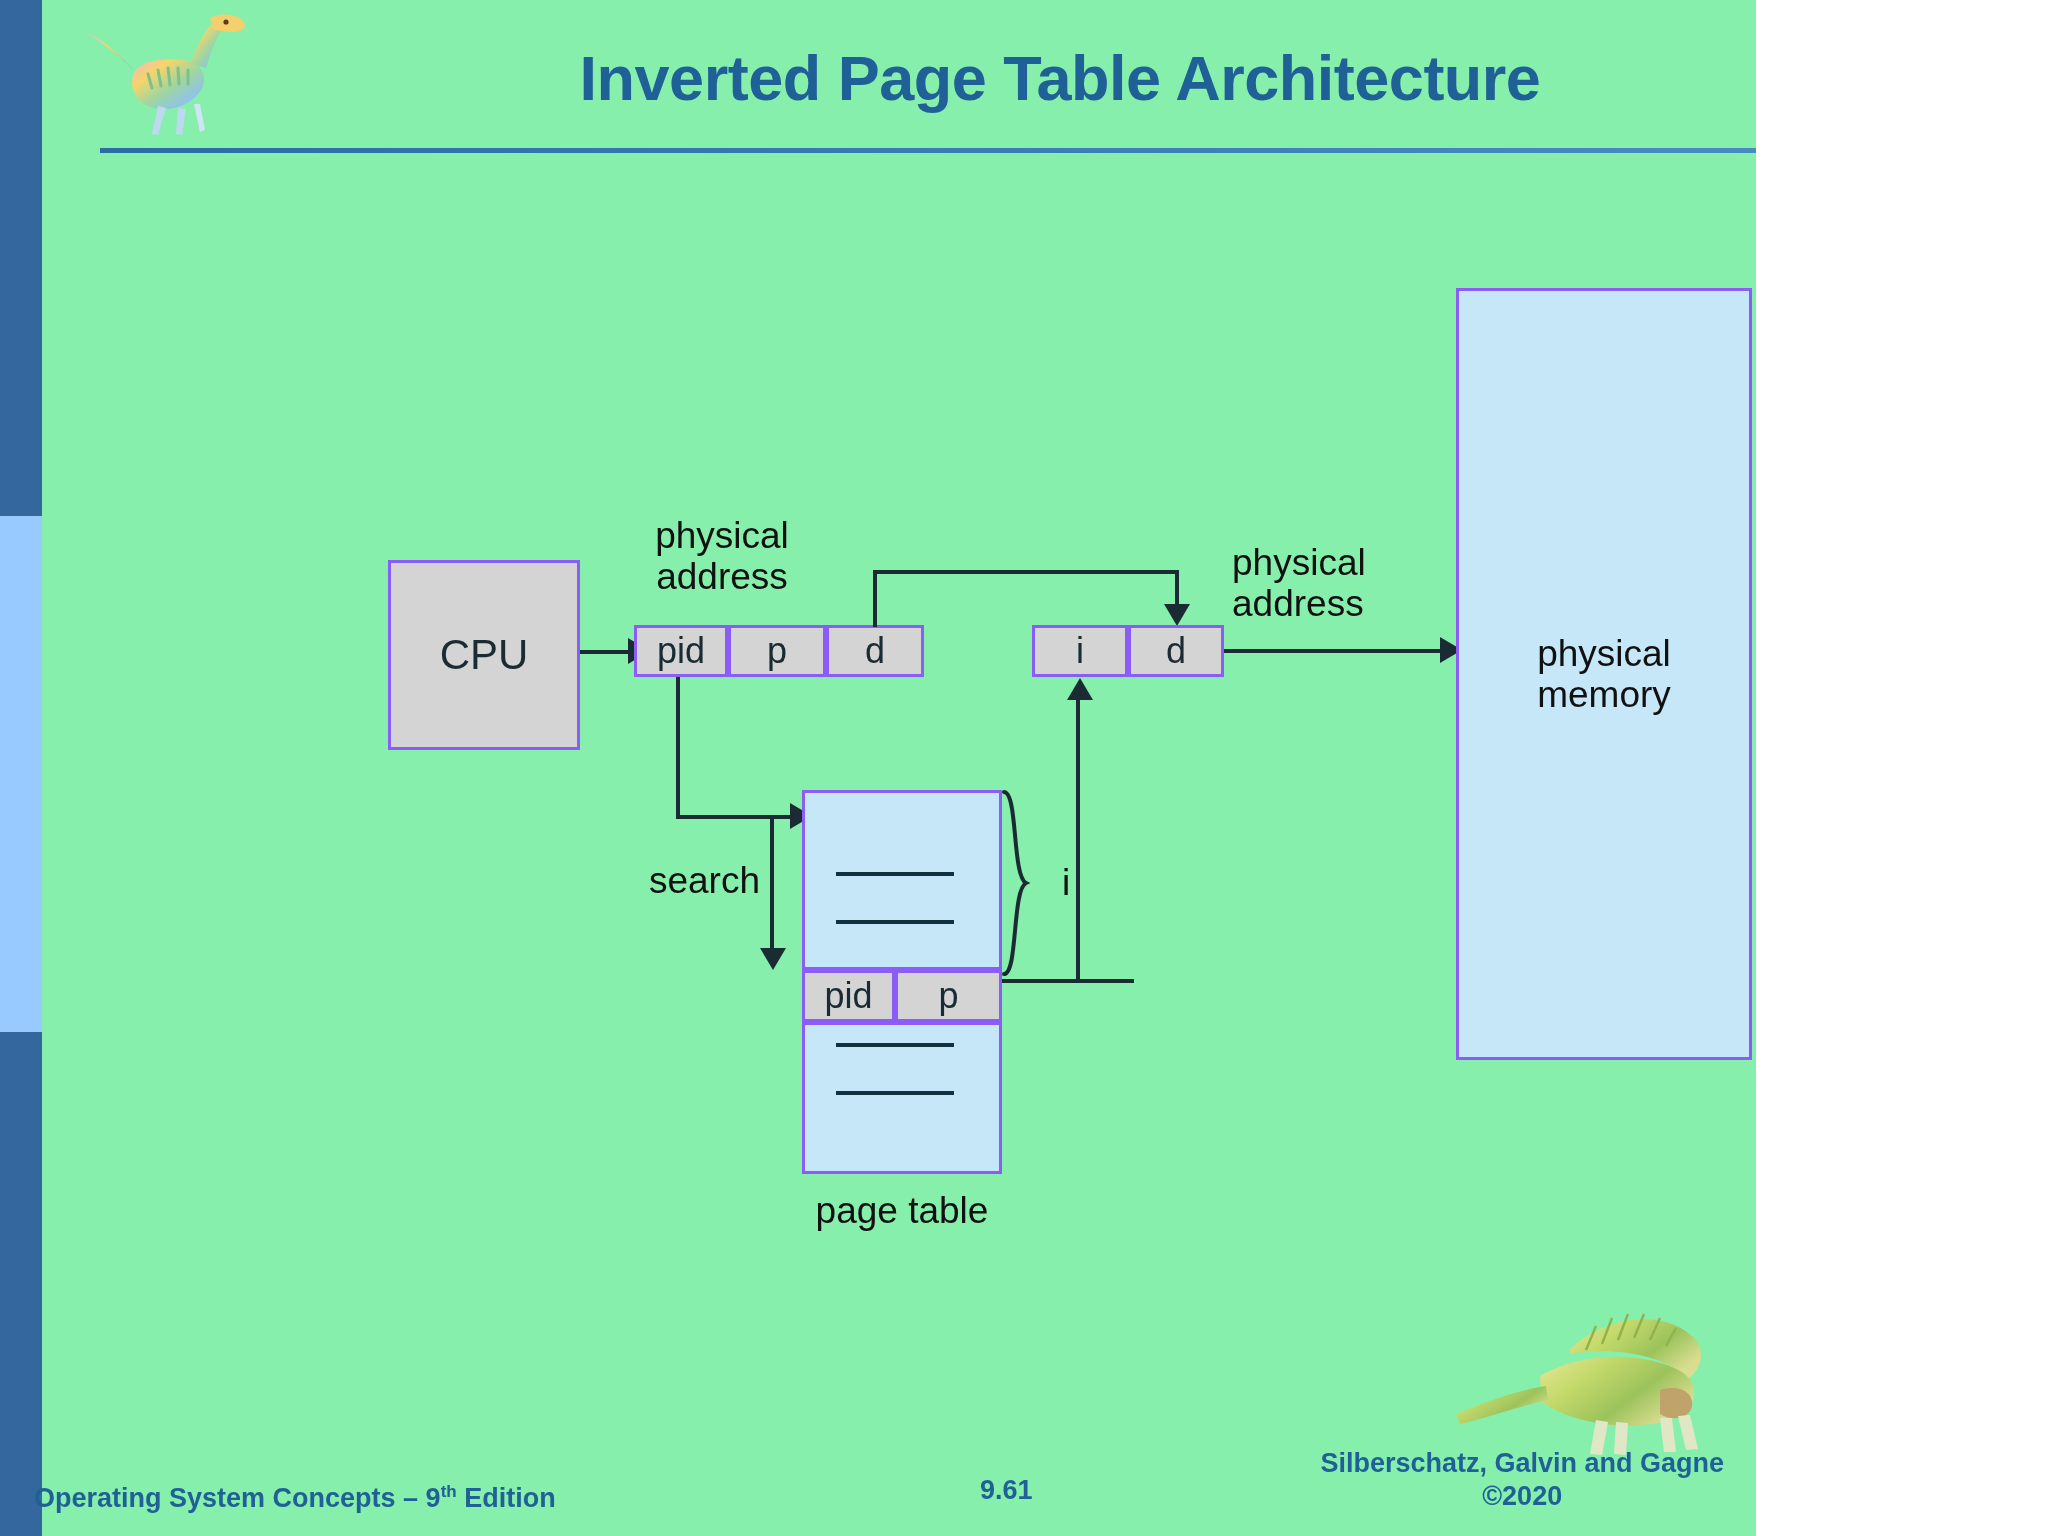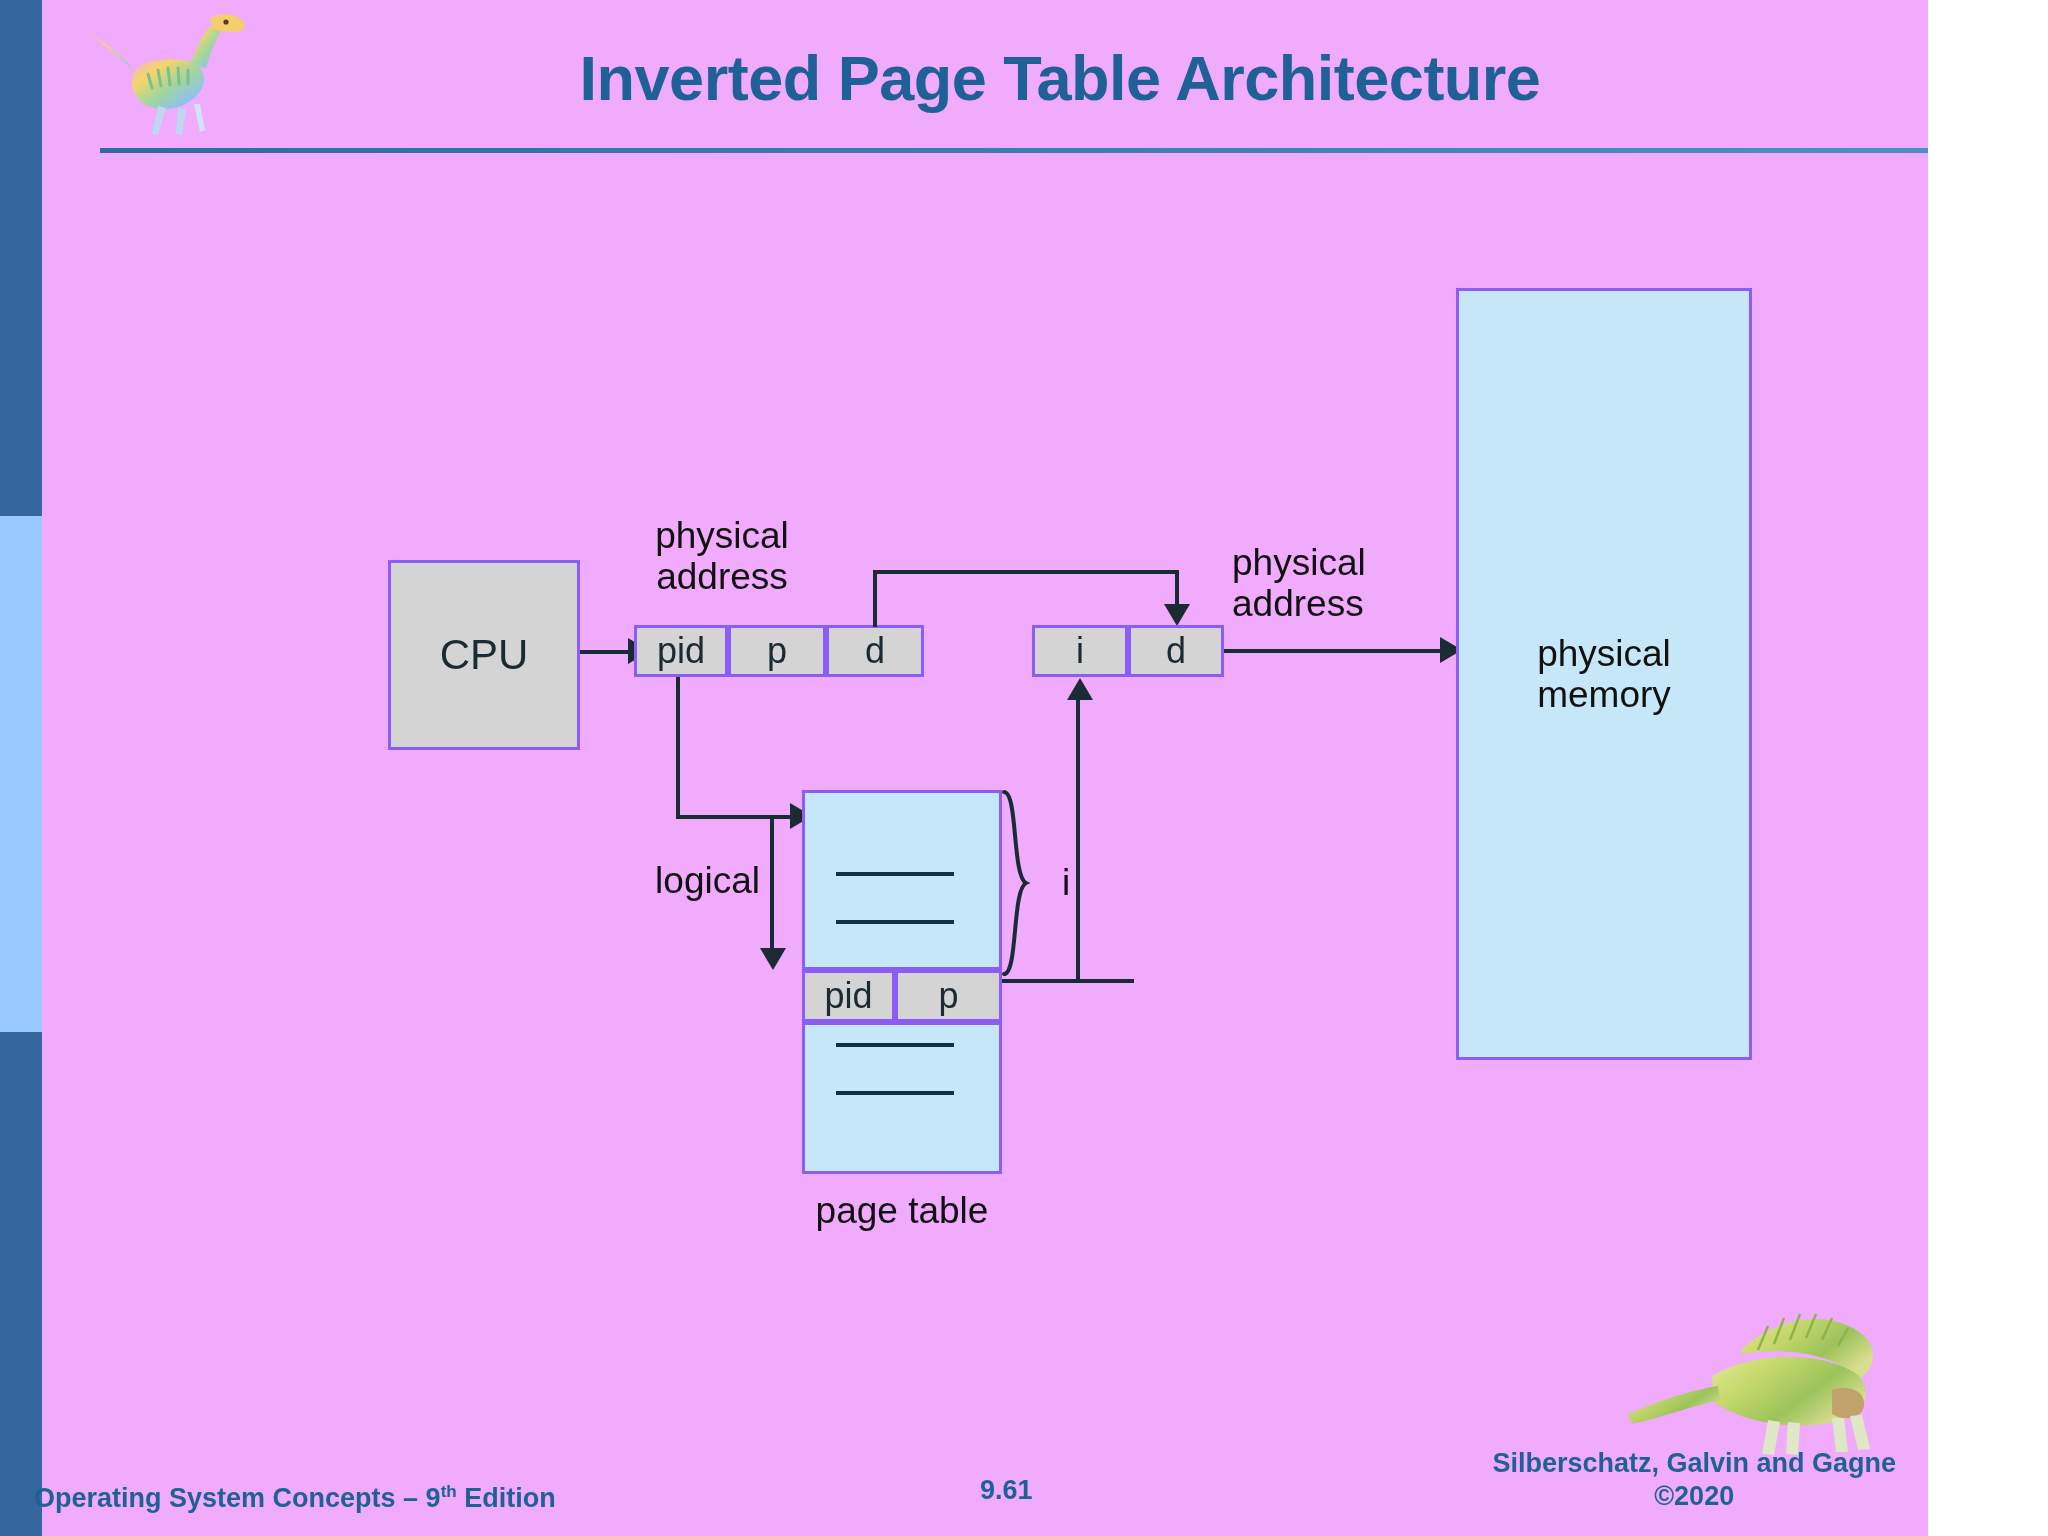--- a/index.html
+++ b/index.html
@@ -2,23 +2,23 @@
 <html><head>
 <meta charset="utf-8">
 <style>
   html, body {
     margin: 0;
     padding: 0;
     background: #ffffff;
   }
   #slide {
     position: relative;
-    width: 1928px;
+    width: 1756px;
     height: 1536px;
-    background: #f0abfc;
+    background: #86efac;
     overflow: hidden;
     font-family: "Liberation Sans", sans-serif;
   }
 
   
   .rail {
     position: absolute;
     left: 0;
     width: 42px;
   }
@@ -223,21 +223,21 @@
 
   <div class="box blue" style="left:1456px; top:288px; width:296px; height:772px; font-size:40px;">
     <span class="lbl" style="position:static; text-align:center;">physical
 memory</span>
   </div>
 
   <div class="vline line" style="left:676px; top:677px; height:142px;"></div>
   <div class="hline line" style="left:676px; top:815px; width:128px;"></div>
   <div class="arrow arrow-r" style="left:790px; top:803px;"></div>
 
-  <div class="lbl" style="left:620px; top:860px; width:140px; text-align:right;">logical</div>
+  <div class="lbl" style="left:620px; top:860px; width:140px; text-align:right;">search</div>
   <div class="vline line" style="left:770px; top:818px; height:142px;"></div>
   <div class="arrow arrow-d" style="left:760px; top:948px;"></div>
 
   <div class="box blue" style="left:802px; top:790px; width:200px; height:180px;">
   </div>
   <div class="entry-rule" style="left:836px; top:872px; width:118px;"></div>
   <div class="entry-rule" style="left:836px; top:920px; width:118px;"></div>
 
   <div class="box grey" style="left:802px; top:970px; width:93px; height:52px;">pid</div>
   <div class="box grey" style="left:895px; top:970px; width:107px; height:52px;">p</div>

